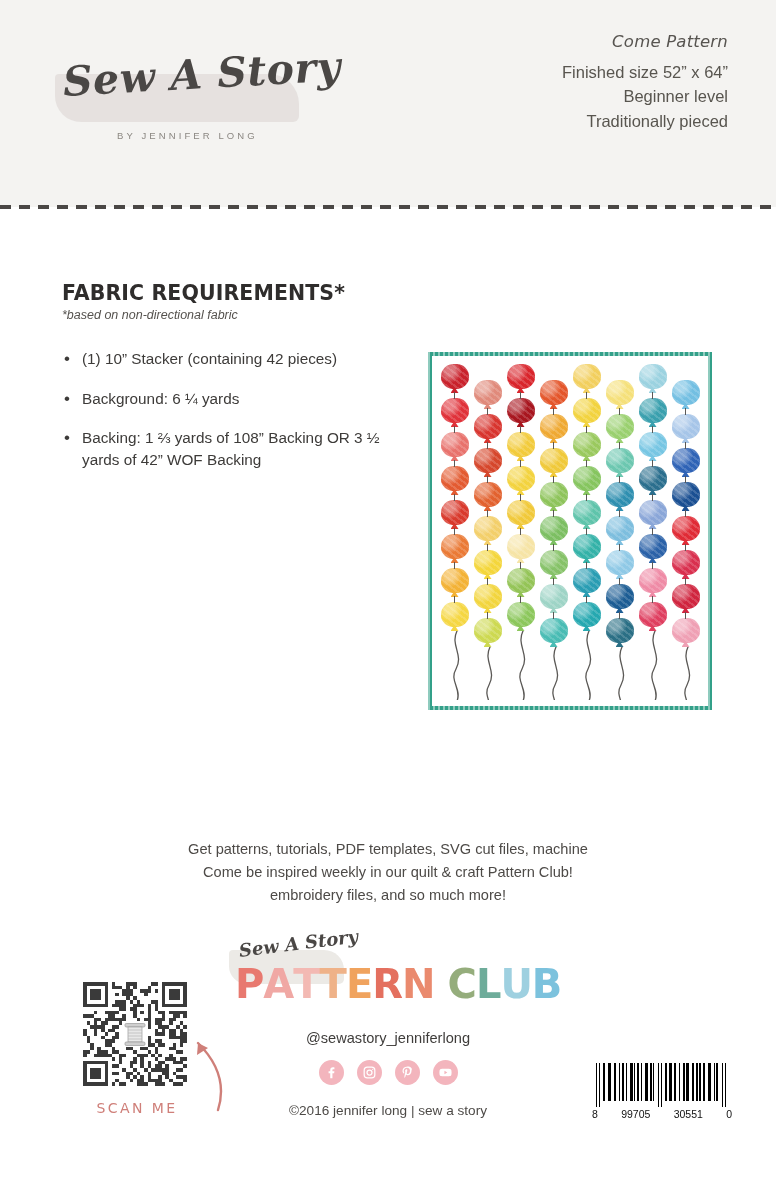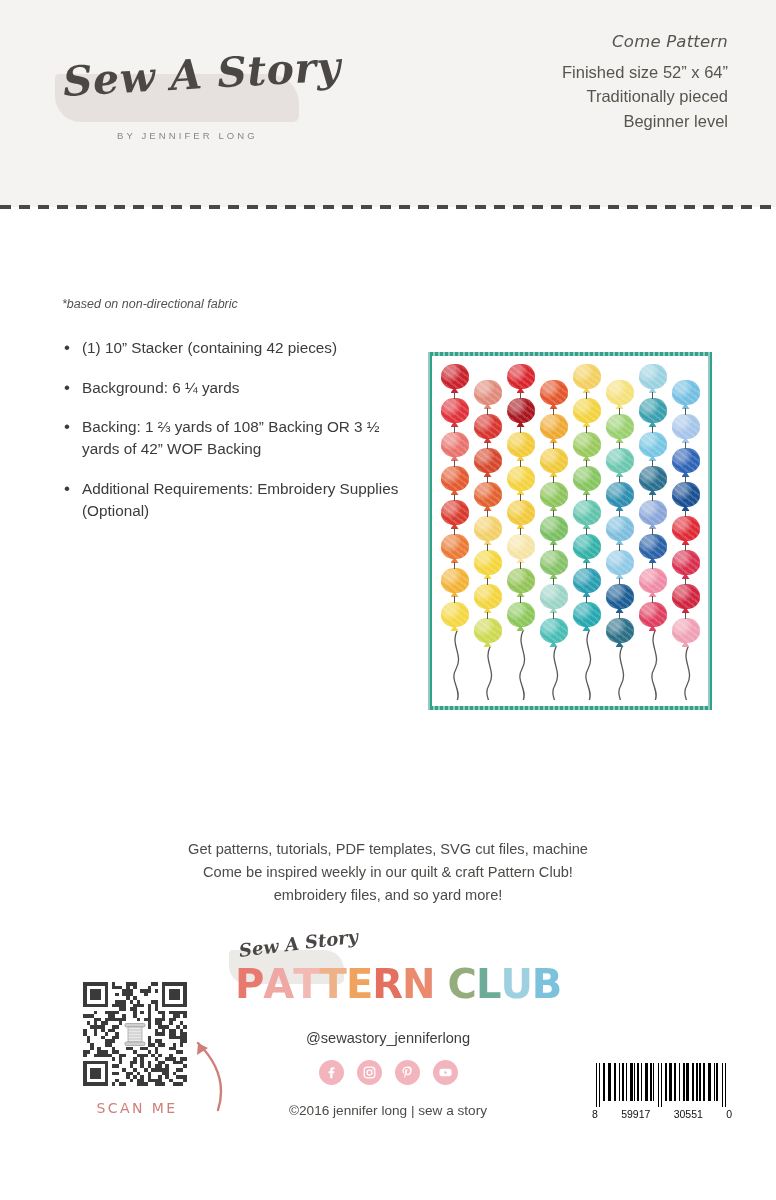--- a/index.html
+++ b/index.html
@@ -60,21 +60,21 @@
       #4a4745 0px, #4a4745 11px, transparent 11px, transparent 19px);
   }
 
   
   .req-block { position: absolute; left: 62px; top: 281px; width: 345px; }
   .req-head {
     font-family: "DejaVu Sans", sans-serif;
     font-size: 20.5px; font-weight: bold; color: #2f2d2c; letter-spacing: .1px;
   }
   .req-note {
-    font-style: italic; font-size: 12.5px; color: #55524e; margin-top: 16px;
+    font-style: italic; font-size: 12.5px; color: #55524e; margin-top: 3px;
   }
   .req-list { list-style: none; margin-top: 26px; }
   .req-list li {
     position: relative; padding-left: 20px; margin-bottom: 18px;
     font-size: 15.3px; color: #3d3b39; line-height: 1.42;
   }
   .req-list li::before {
     content: "•"; position: absolute; left: 2px; top: -1px;
     font-size: 17px; color: #3d3b39;
   }
@@ -192,33 +192,33 @@
 
   <div class="logo-wrap">
     <div class="logo-brush"></div>
     <div class="logo-script">Sew A Story</div>
     <div class="logo-by">BY JENNIFER LONG</div>
   </div>
 
   <div class="hdr-right">
     <div class="kicker">Come Pattern</div>
     <div class="sub-line">Finished size 52” x 64”</div>
+    <div class="sub-line" style="margin-top:0">Beginner level</div>
     <div class="sub-line" style="margin-top:0">Traditionally pieced</div>
-    <div class="sub-line" style="margin-top:0">Beginner level</div>
   </div>
 </div>
 <div class="dash-rule"></div>
 
 <div class="req-block">
+  <div class="req-head">FABRIC REQUIREMENTS*</div>
   <div class="req-note">*based on non-directional fabric</div>
   <ul class="req-list">
     <li>(1) 10” Stacker (containing 42 pieces)</li>
     <li>Background: 6 ¼ yards</li>
     <li>Backing: 1 ⅔ yards of 108” Backing OR 3 ½ yards of 42” WOF Backing</li>
-    <li>Additional Requirements: Embroidery Supplies (Optional)</li>
   </ul>
 </div>
 
 <div class="quilt">
   <div class="quilt-binding"></div>
   <div class="quilt-inner" id="quilt-inner">
       <div class="col" style="left: 1.5px;">
         <div class="balloon" style="top: 2px;">
           <div class="body" style="background: radial-gradient(circle at 32% 28%, rgba(255, 255, 255, 0.38) 0px, rgba(255, 255, 255, 0.38) 18%, transparent 46%), repeating-linear-gradient(38deg, rgba(255, 255, 255, 0.16) 0px, rgba(255, 255, 255, 0.16) 2px, transparent 2px, transparent 5px) rgb(201, 34, 44);"></div>
           <div class="knot" style="background: rgb(201, 34, 44);"></div>
@@ -569,21 +569,21 @@
         <div style="position: absolute; left: 14.5px; width: 1.4px; background: rgb(90, 88, 85); top: 182px; height: 7px;"></div>
         <div style="position: absolute; left: 14.5px; width: 1.4px; background: rgb(90, 88, 85); top: 216px; height: 7px;"></div>
         <div style="position: absolute; left: 14.5px; width: 1.4px; background: rgb(90, 88, 85); top: 250px; height: 7px;"></div>
       </div>
     </div>
 </div>
 
 <div class="promo">
   <div>Get patterns, tutorials, PDF templates, SVG cut files, machine</div>
   <div>Come be inspired weekly in our quilt &amp; craft Pattern Club!</div>
-  <div>embroidery files, and so yard more!</div>
+  <div>embroidery files, and so much more!</div>
 </div>
 
 <div class="club-logo">
   <div class="club-inner">
     <div class="club-brush"></div>
     <div class="club-script">Sew A Story</div>
     <div class="club-word" id="club-word"><span style="color: rgb(232, 121, 111);">P</span><span style="color: rgb(240, 168, 164);">A</span><span style="color: rgb(243, 185, 179);">T</span><span style="color: rgb(239, 178, 136);">T</span><span style="color: rgb(240, 163, 94);">E</span><span style="color: rgb(228, 112, 95);">R</span><span style="color: rgb(234, 138, 110);">N</span><span class="club-gap">&nbsp;</span><span style="color: rgb(149, 173, 124);">C</span><span style="color: rgb(110, 172, 154);">L</span><span style="color: rgb(158, 208, 224);">U</span><span style="color: rgb(124, 194, 221);">B</span></div>
   </div>
 </div>
 
@@ -950,17 +950,17 @@
       <rect x="107" y="0" width="2" height="38" fill="#000"></rect>
       <rect x="111" y="0" width="2" height="38" fill="#000"></rect>
       <rect x="116" y="0" width="3" height="38" fill="#000"></rect>
       <rect x="122" y="0" width="1" height="38" fill="#000"></rect>
       <rect x="124" y="0" width="2" height="38" fill="#000"></rect>
       <rect x="130" y="0" width="1.3" height="44" fill="#000"></rect>
       <rect x="133" y="0" width="1.3" height="44" fill="#000"></rect>
     </svg>
   <div class="barcode-digits">
     <span>8</span>
-    <span>59917</span>
+    <span>99705</span>
     <span>30551</span>
     <span>0</span>
   </div>
 </div>
 
 </body></html>

